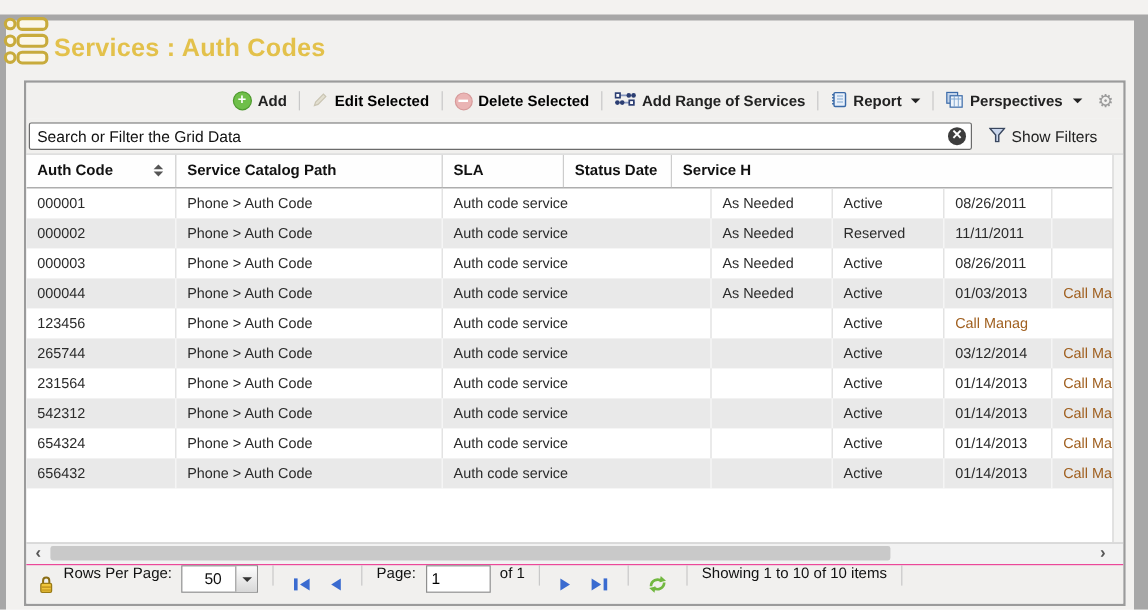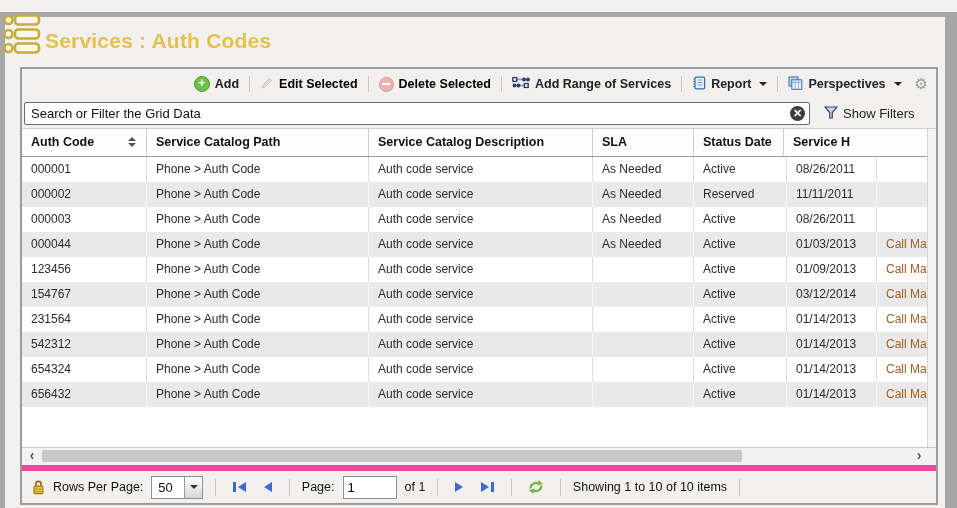--- a/index.html
+++ b/index.html
@@ -71,26 +71,26 @@
 
   
   .hscroll{flex:0 0 17px;background:#f2f2f2;border-top:1px solid #c9c9c9;position:relative}
   .hs-arrow{position:absolute;top:1px;width:14px;height:14px;font-size:14px;color:#555;
             text-align:center;line-height:13px;font-weight:700;cursor:pointer}
   .hs-left{left:3px}.hs-right{right:10px}
   .hs-thumb{position:absolute;left:20px;top:2px;width:700px;height:12px;background:#c9c9c9;
             border-radius:2px;cursor:pointer}
 
   
-  .pager{flex:0 0 32px;background:#f1f0ee;border-top:6px solid #ec4899;display:flex;
-         align-items:center;gap:8px;padding:0 10px;font-size:12.5px;color:#111;white-space:nowrap}
+  .pager{flex:0 0 32px;background:#f1f0ee;border-top:1px solid #ec4899;display:flex;
+         gap:8px;padding:0 10px;font-size:12.5px;color:#111;white-space:nowrap}
   .psep{width:1px;height:17px;background:#c8c8c8;margin:0 4px;flex:0 0 auto}
   .select-box{display:flex;height:21px;border:1px solid #8f8f8f;background:#fff;
               align-items:center;cursor:pointer}
-  .select-val{width:26px;padding-left:6px;font-size:13px}
+  .select-val{width:26px;padding-left:18px;font-size:13px}
   .select-btn{width:17px;height:100%;background:linear-gradient(#fdfdfd,#d8d8d8);
               border-left:1px solid #9a9a9a;display:flex;align-items:center;justify-content:center}
   .select-btn .caret{border-top-color:#333;margin:0}
   .page-input{width:46px;height:19px;border:1px solid #8f8f8f;font-size:13px;padding-left:4px;
               font-family:inherit}
   .nav{display:flex;align-items:center;gap:2px;cursor:pointer;margin:0 5px}
   .tri-l{width:0;height:0;border-top:5px solid transparent;border-bottom:5px solid transparent;
          border-right:8px solid #3a6bd0}
   .tri-r{width:0;height:0;border-top:5px solid transparent;border-bottom:5px solid transparent;
          border-left:8px solid #3a6bd0}
@@ -201,23 +201,20 @@
         <div class="hcell c0">
           <span>Auth Code</span>
           <span class="sorter">
               <i class="up"></i>
               <i class="dn"></i>
             </span>
         </div>
         <div class="hcell c1">
           <span>Service Catalog Path</span>
           </div>
-        <div class="hcell c2">
-          <span>Service Catalog Description</span>
-          </div>
         <div class="hcell c3">
           <span>SLA</span>
           </div>
         <div class="hcell c5">
           <span>Status Date</span>
           </div>
         <div class="hcell c6">
           <span>Service H</span>
           </div>
       </div>
@@ -257,25 +254,24 @@
             <div class="cell c4">Active</div>
             <div class="cell c5">01/03/2013</div>
             <div class="cell c6" style="color: rgb(160, 96, 32);">Call Manag</div>
           </div>
           <div class="grid-row">
             <div class="cell c0">123456</div>
             <div class="cell c1">Phone &gt; Auth Code</div>
             <div class="cell c2">Auth code service</div>
             <div class="cell c3"></div>
             <div class="cell c4">Active</div>
-            <div class="cell c5">01/09/2013</div>
-            <div class="cell c6" style="color: rgb(160, 96, 32);">Call Manag</div>
-          </div>
-          <div class="grid-row alt">
-            <div class="cell c0">154767</div>
+            <div class="cell c6" style="color: rgb(160, 96, 32);">Call Manag</div>
+          </div>
+          <div class="grid-row alt">
+            <div class="cell c0">265744</div>
             <div class="cell c1">Phone &gt; Auth Code</div>
             <div class="cell c2">Auth code service</div>
             <div class="cell c3"></div>
             <div class="cell c4">Active</div>
             <div class="cell c5">03/12/2014</div>
             <div class="cell c6" style="color: rgb(160, 96, 32);">Call Manag</div>
           </div>
           <div class="grid-row">
             <div class="cell c0">231564</div>
             <div class="cell c1">Phone &gt; Auth Code</div>

